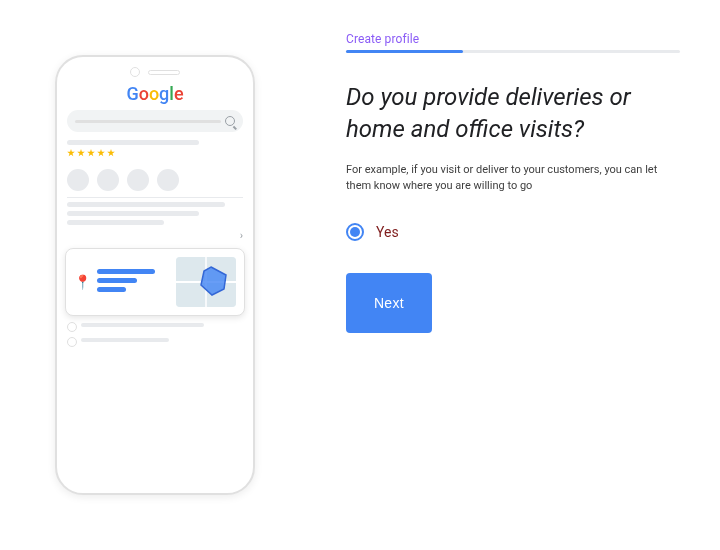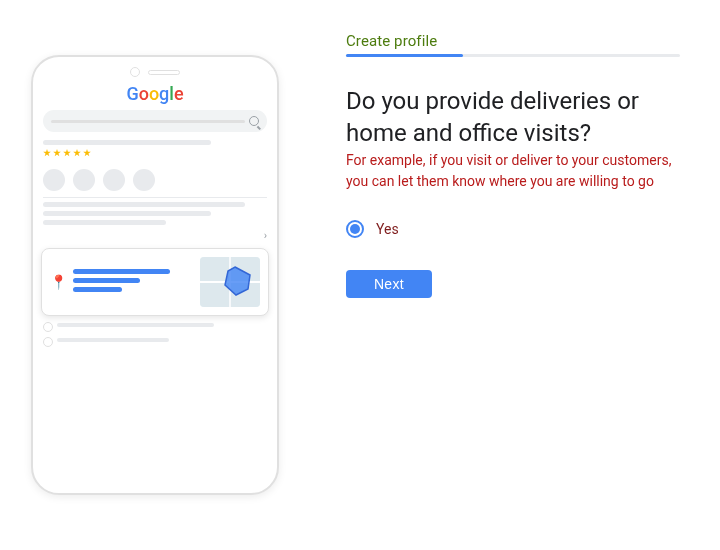--- a/index.html
+++ b/index.html
@@ -17,21 +17,21 @@
       width: 310px;
       height: 550px;
       display: flex;
       align-items: center;
       justify-content: center;
       background: #fff;
       flex-shrink: 0;
     }
 
     .phone-mockup {
-      width: 248px;
+      width: 200px;
       height: 440px;
       border: 2px solid #e0e0e0;
       border-radius: 28px;
       background: #fff;
       position: relative;
       overflow: hidden;
       box-shadow: 0 2px 8px rgba(0,0,0,0.08);
     }
 
     .phone-top-bar {
@@ -223,22 +223,22 @@
 
     
     .right-panel {
       flex: 1;
       padding: 32px 40px 32px 36px;
       display: flex;
       flex-direction: column;
     }
 
     .section-label {
-      font-size: 15px;
-      color: #4d7c0f;
+      font-size: 12px;
+      color: #8b5cf6;
       margin-bottom: 4px;
       letter-spacing: 0.1px;
     }
 
     .progress-bar-container {
       width: 100%;
       height: 3px;
       background: #e8eaed;
       border-radius: 2px;
       margin-bottom: 28px;
@@ -249,26 +249,28 @@
       background: #4285F4;
       border-radius: 2px;
       width: 35%;
     }
 
     .question-title {
       font-size: 24px;
       font-weight: 400;
       color: #202124;
       line-height: 1.35;
+      margin-bottom: 16px;
       max-width: 360px;
+      font-style: italic;
     }
 
     .question-description {
-      font-size: 14px;
-      color: #b91c1c;
+      font-size: 11px;
+      color: #404040;
       line-height: 1.5;
       margin-bottom: 28px;
       max-width: 370px;
     }
 
     .radio-group {
       display: flex;
       flex-direction: column;
       gap: 16px;
       margin-bottom: 32px;
@@ -306,21 +308,21 @@
     .radio-label {
       font-size: 14px;
       color: #7f1d1d;
     }
 
     .next-button {
       background: #4285F4;
       color: #fff;
       border: none;
       border-radius: 4px;
-      padding: 6px 28px;
+      padding: 22px 28px;
       font-size: 14px;
       font-weight: 500;
       cursor: pointer;
       letter-spacing: 0.25px;
       align-self: flex-start;
     }
   </style>
 </head>
 <body>
 

